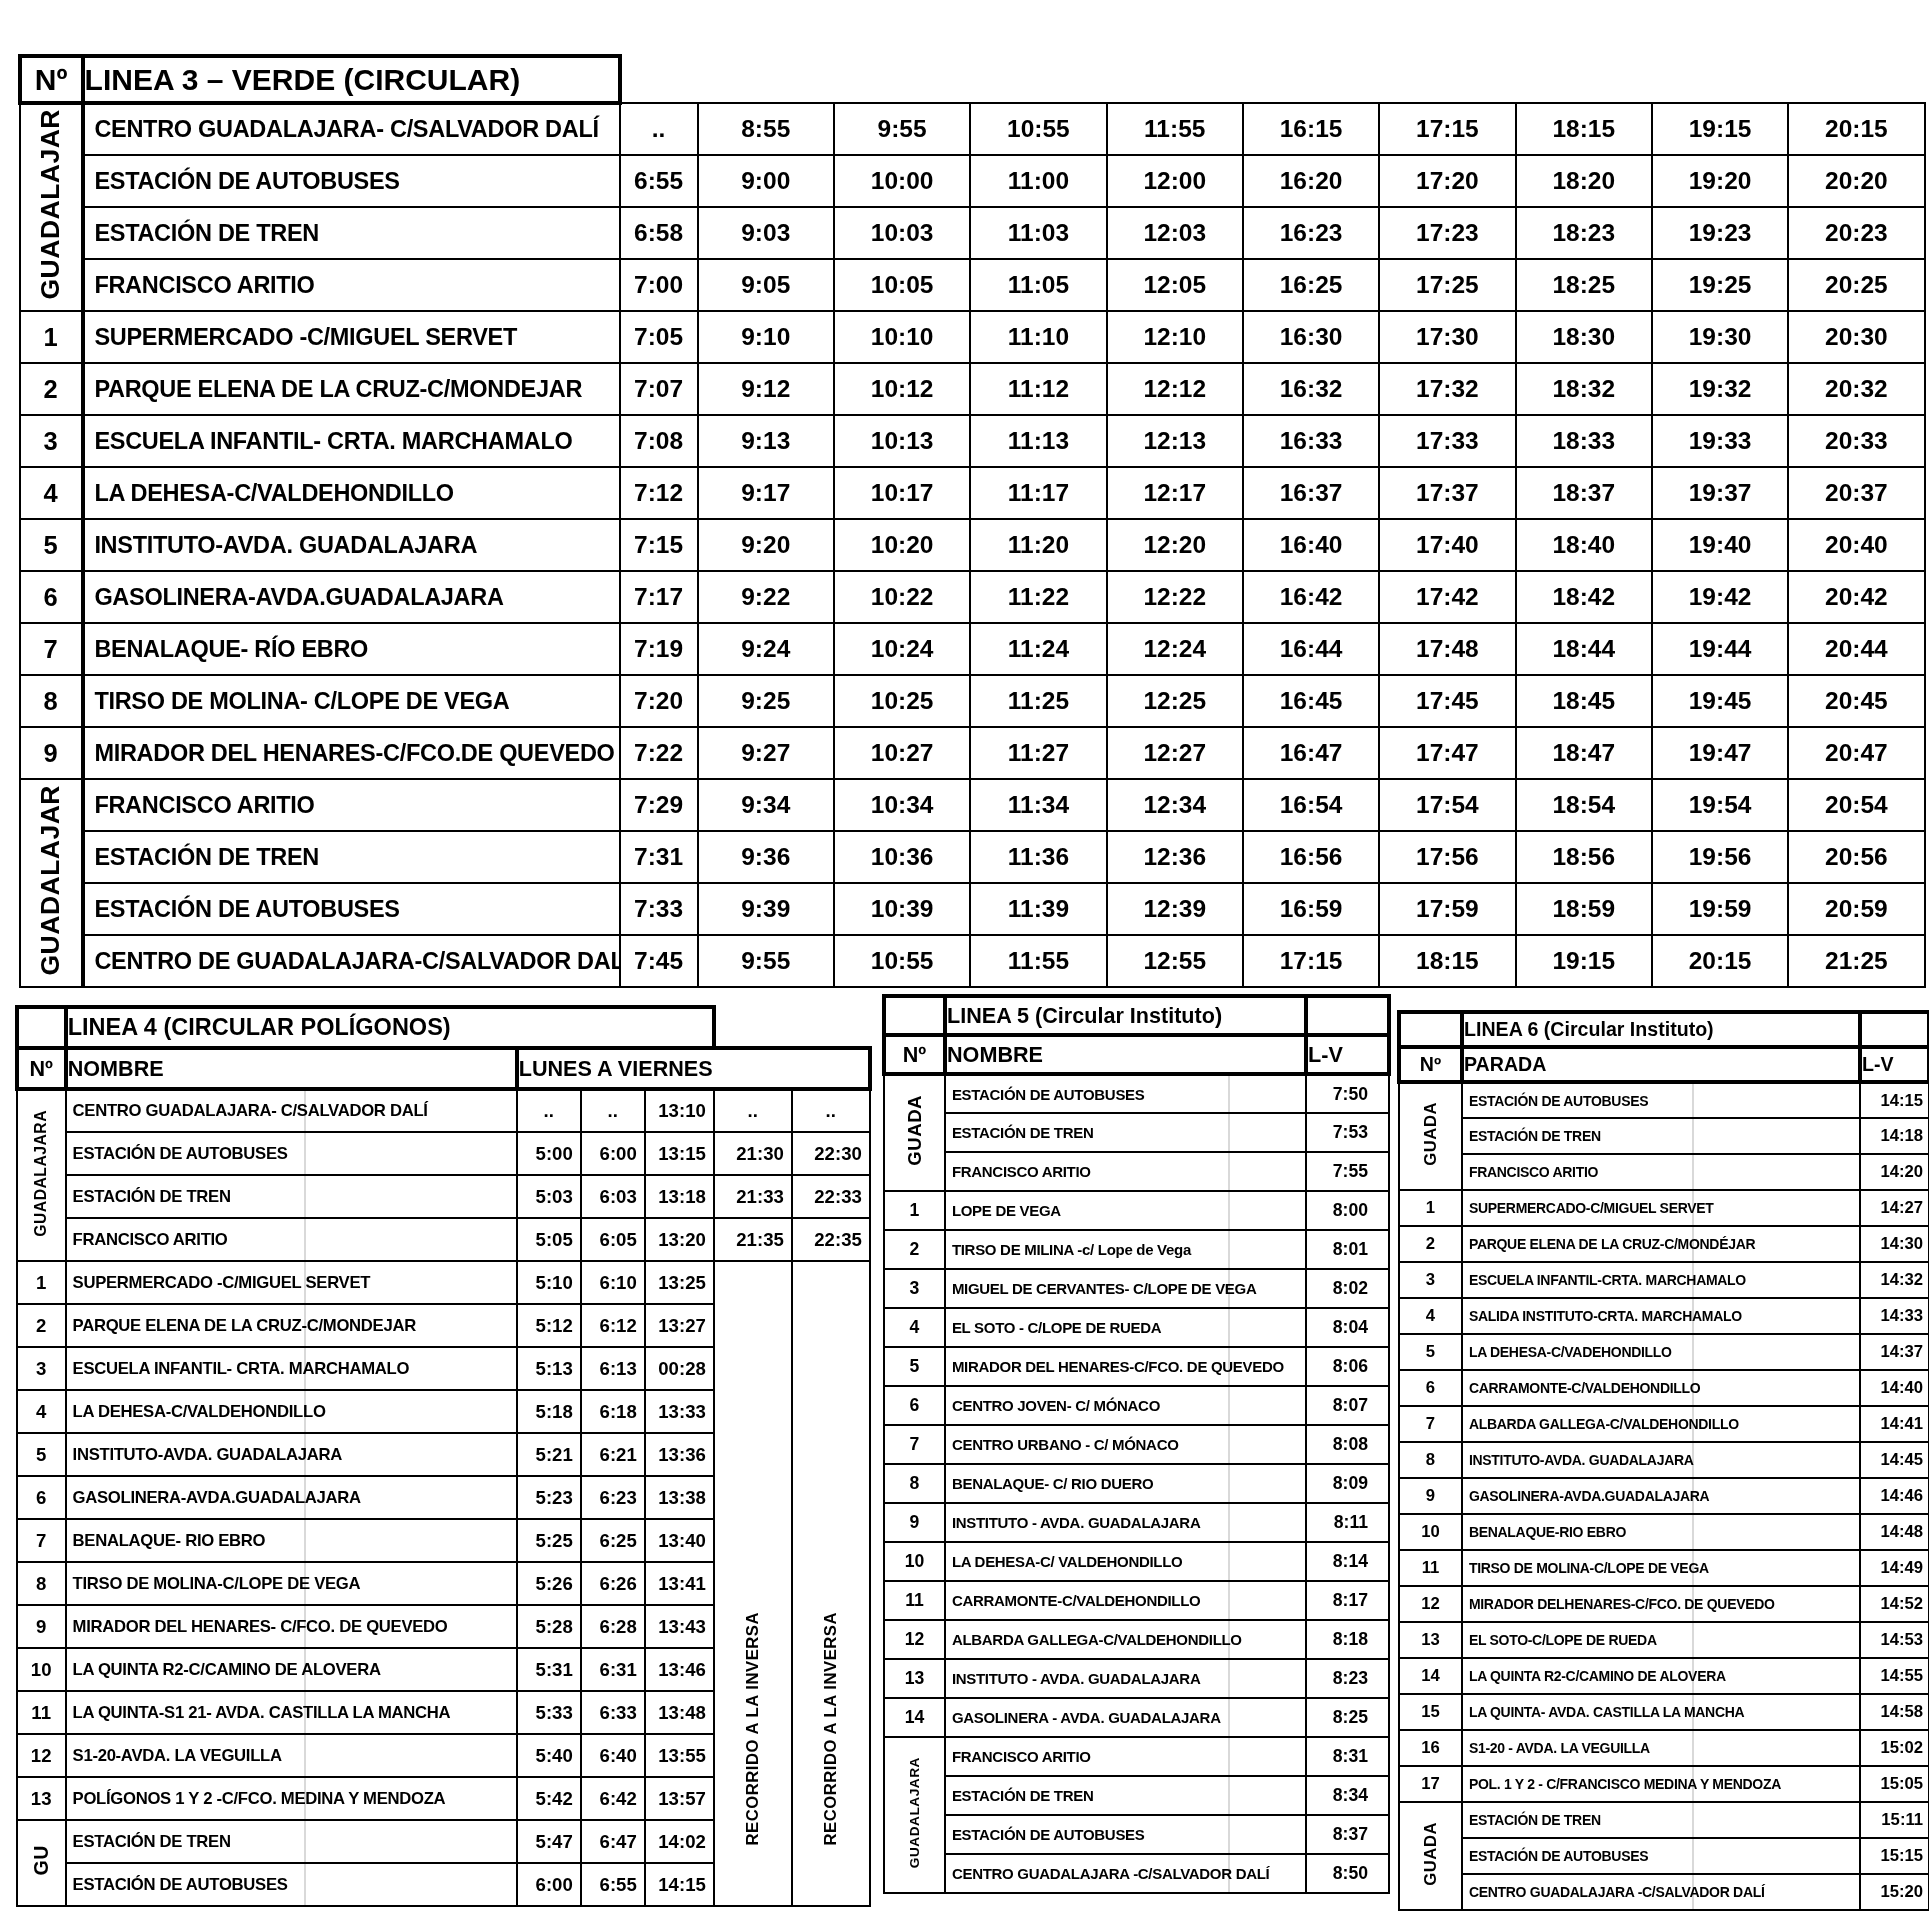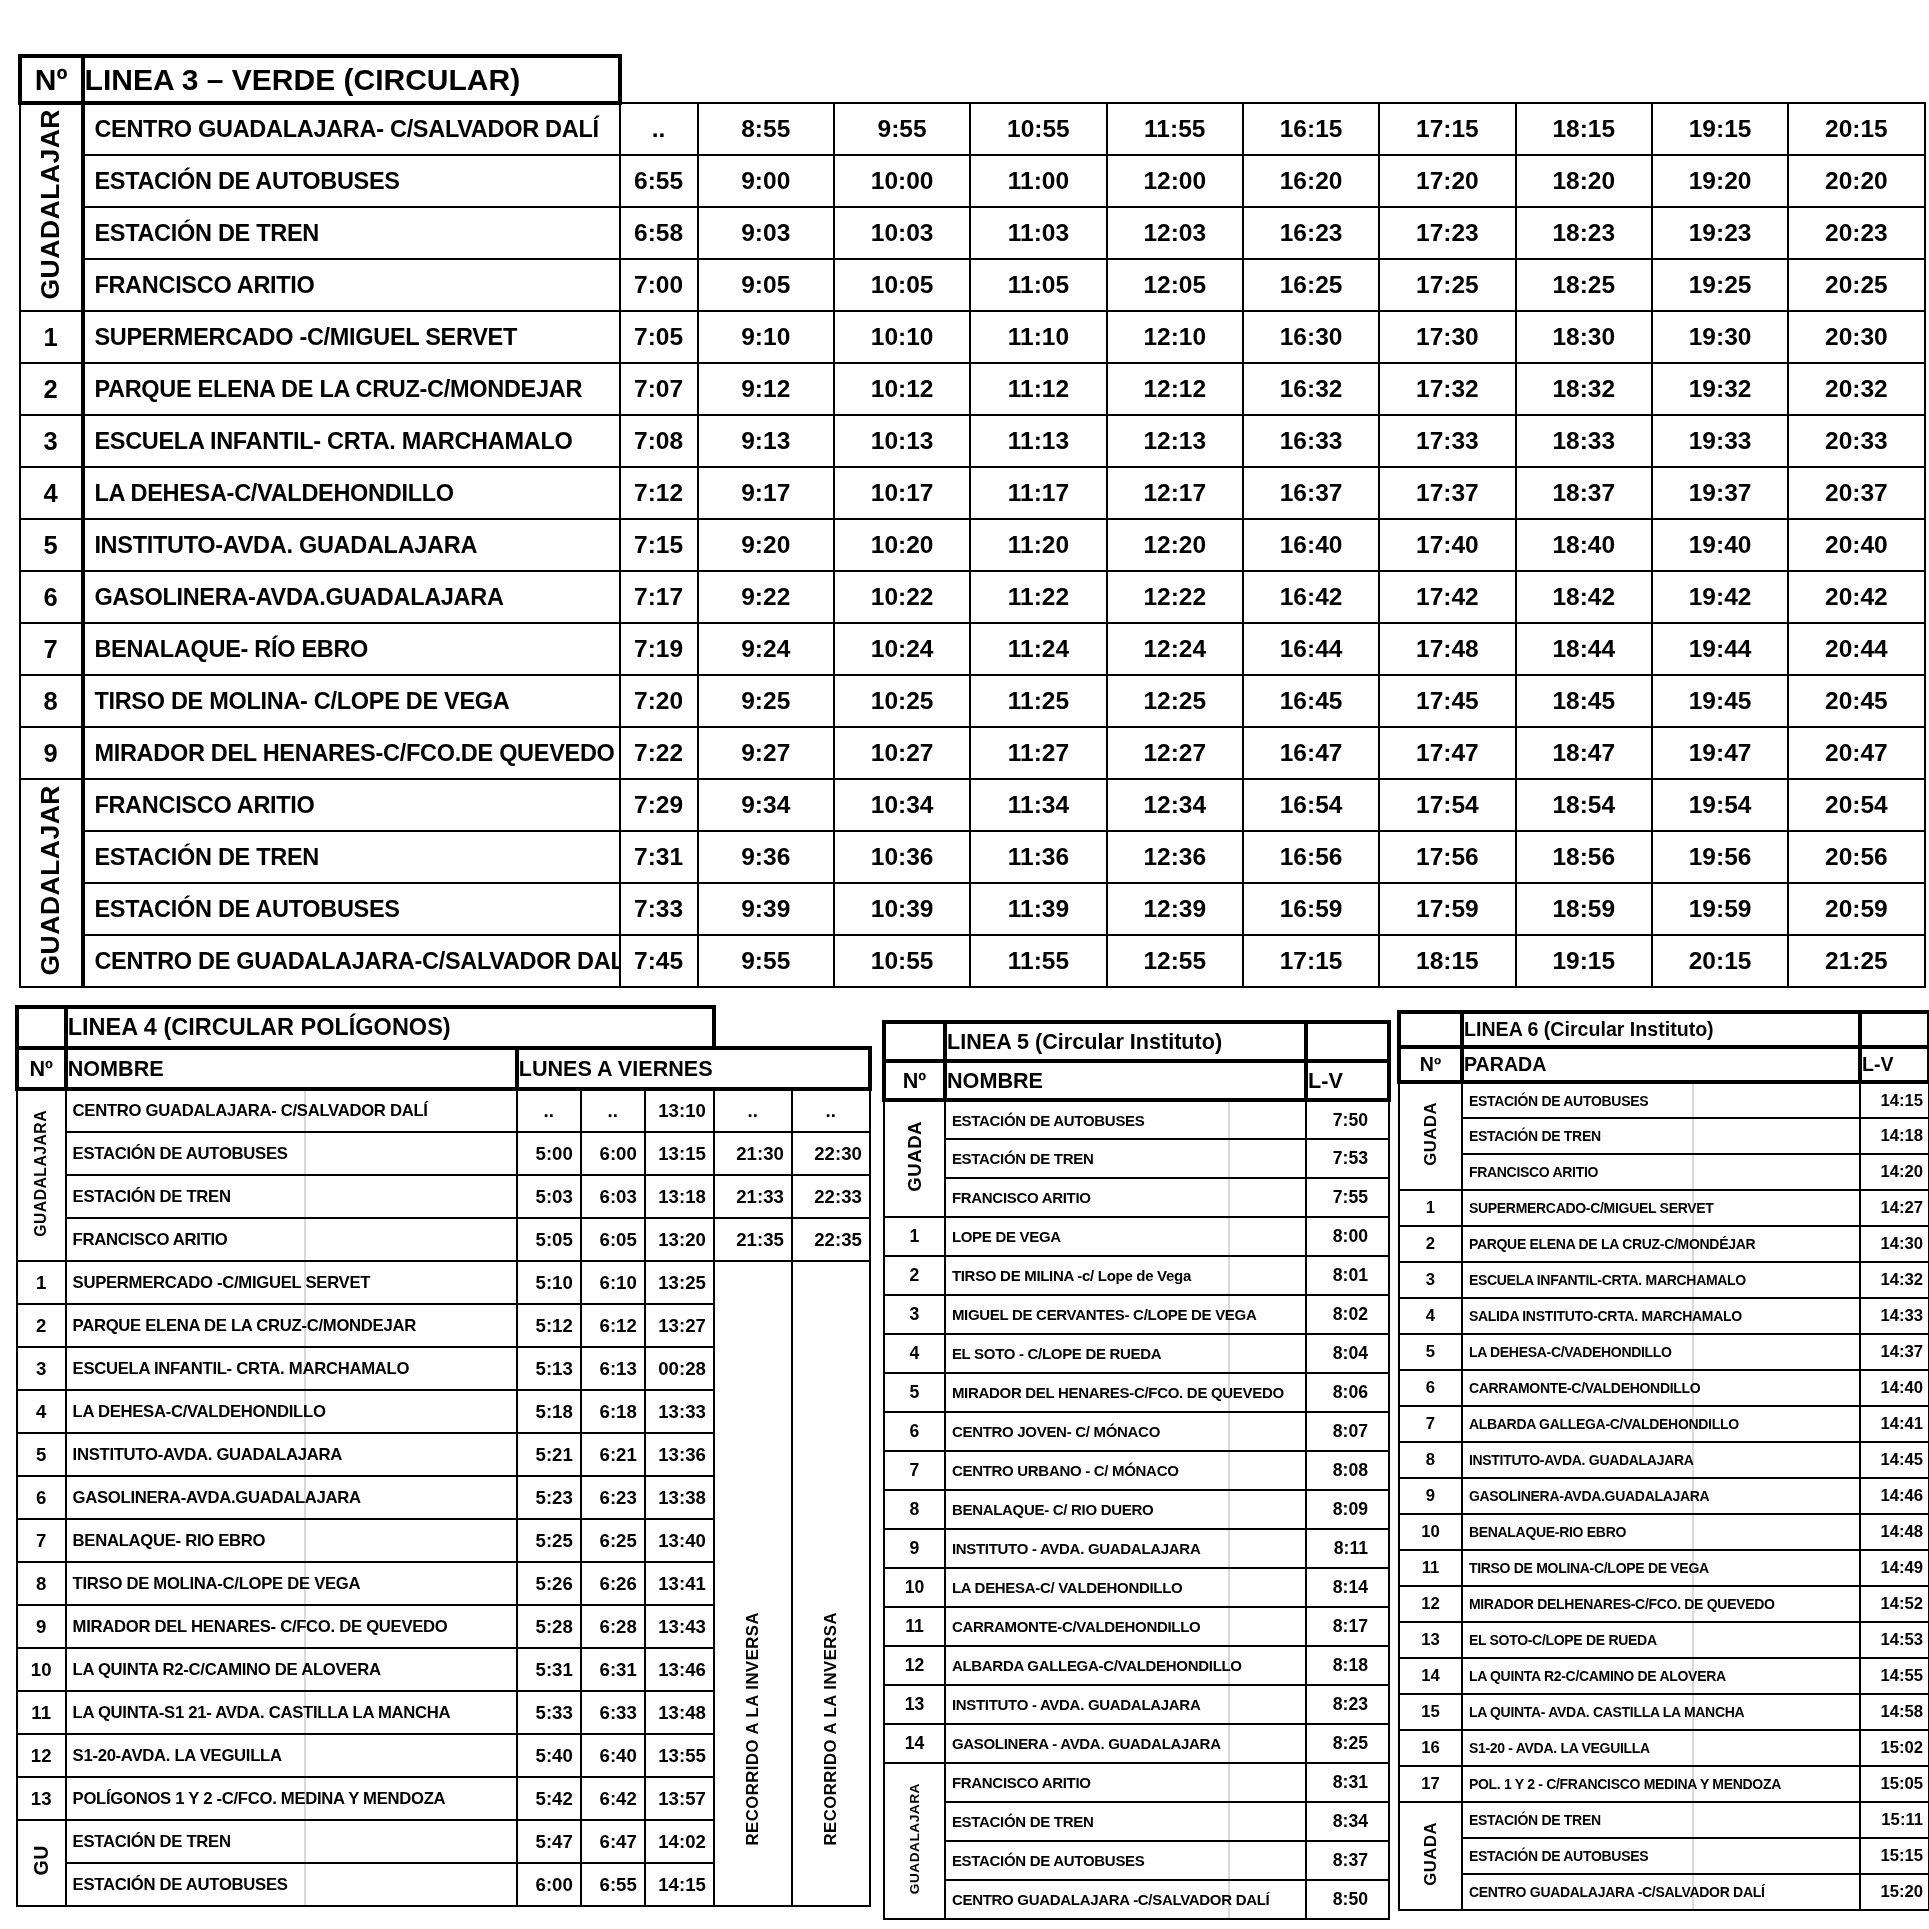--- a/index.html
+++ b/index.html
@@ -40,21 +40,21 @@
   #t4 .hrow th { font-size:21.6px; }
   #t4 .name { font-size:16.7px; background-image:linear-gradient(#d9d9d9,#d9d9d9); background-size:2px 100%; background-repeat:no-repeat; background-position:53% 0; }
   #t4 .g0 .vtext { font-size:15.7px; }
   #t4 .g1 .vtext { font-size:19.6px; }
   #t4 .time { text-align:right; padding-right:6.9px; }
   #t4 .dots { text-align:center; padding-right:0; }
   #t4 .inversa { vertical-align:bottom; text-align:center; }
   #t4 .inversa .vtext { font-size:16.7px; margin-bottom:54px; }
 
   
-  #t5 { left:882px; top:1020px; width:505px; }
+  #t5 { left:882px; top:994px; width:505px; }
   #t5 tr { height:39px; }
   #t5 { font-size:17.6px; }
   #t5 .ttitle { font-size:21.6px; }
   #t5 .hrow th { font-size:21.6px; }
   #t5 .name { font-size:15px; background-image:linear-gradient(#d9d9d9,#d9d9d9); background-size:2px 100%; background-repeat:no-repeat; background-position:79% 0; }
   #t5 .g0 .vtext { font-size:18.6px; }
   #t5 .g1 .vtext { font-size:13.7px; }
   #t5 .time { text-align:right; padding-right:20px; }
 
   

